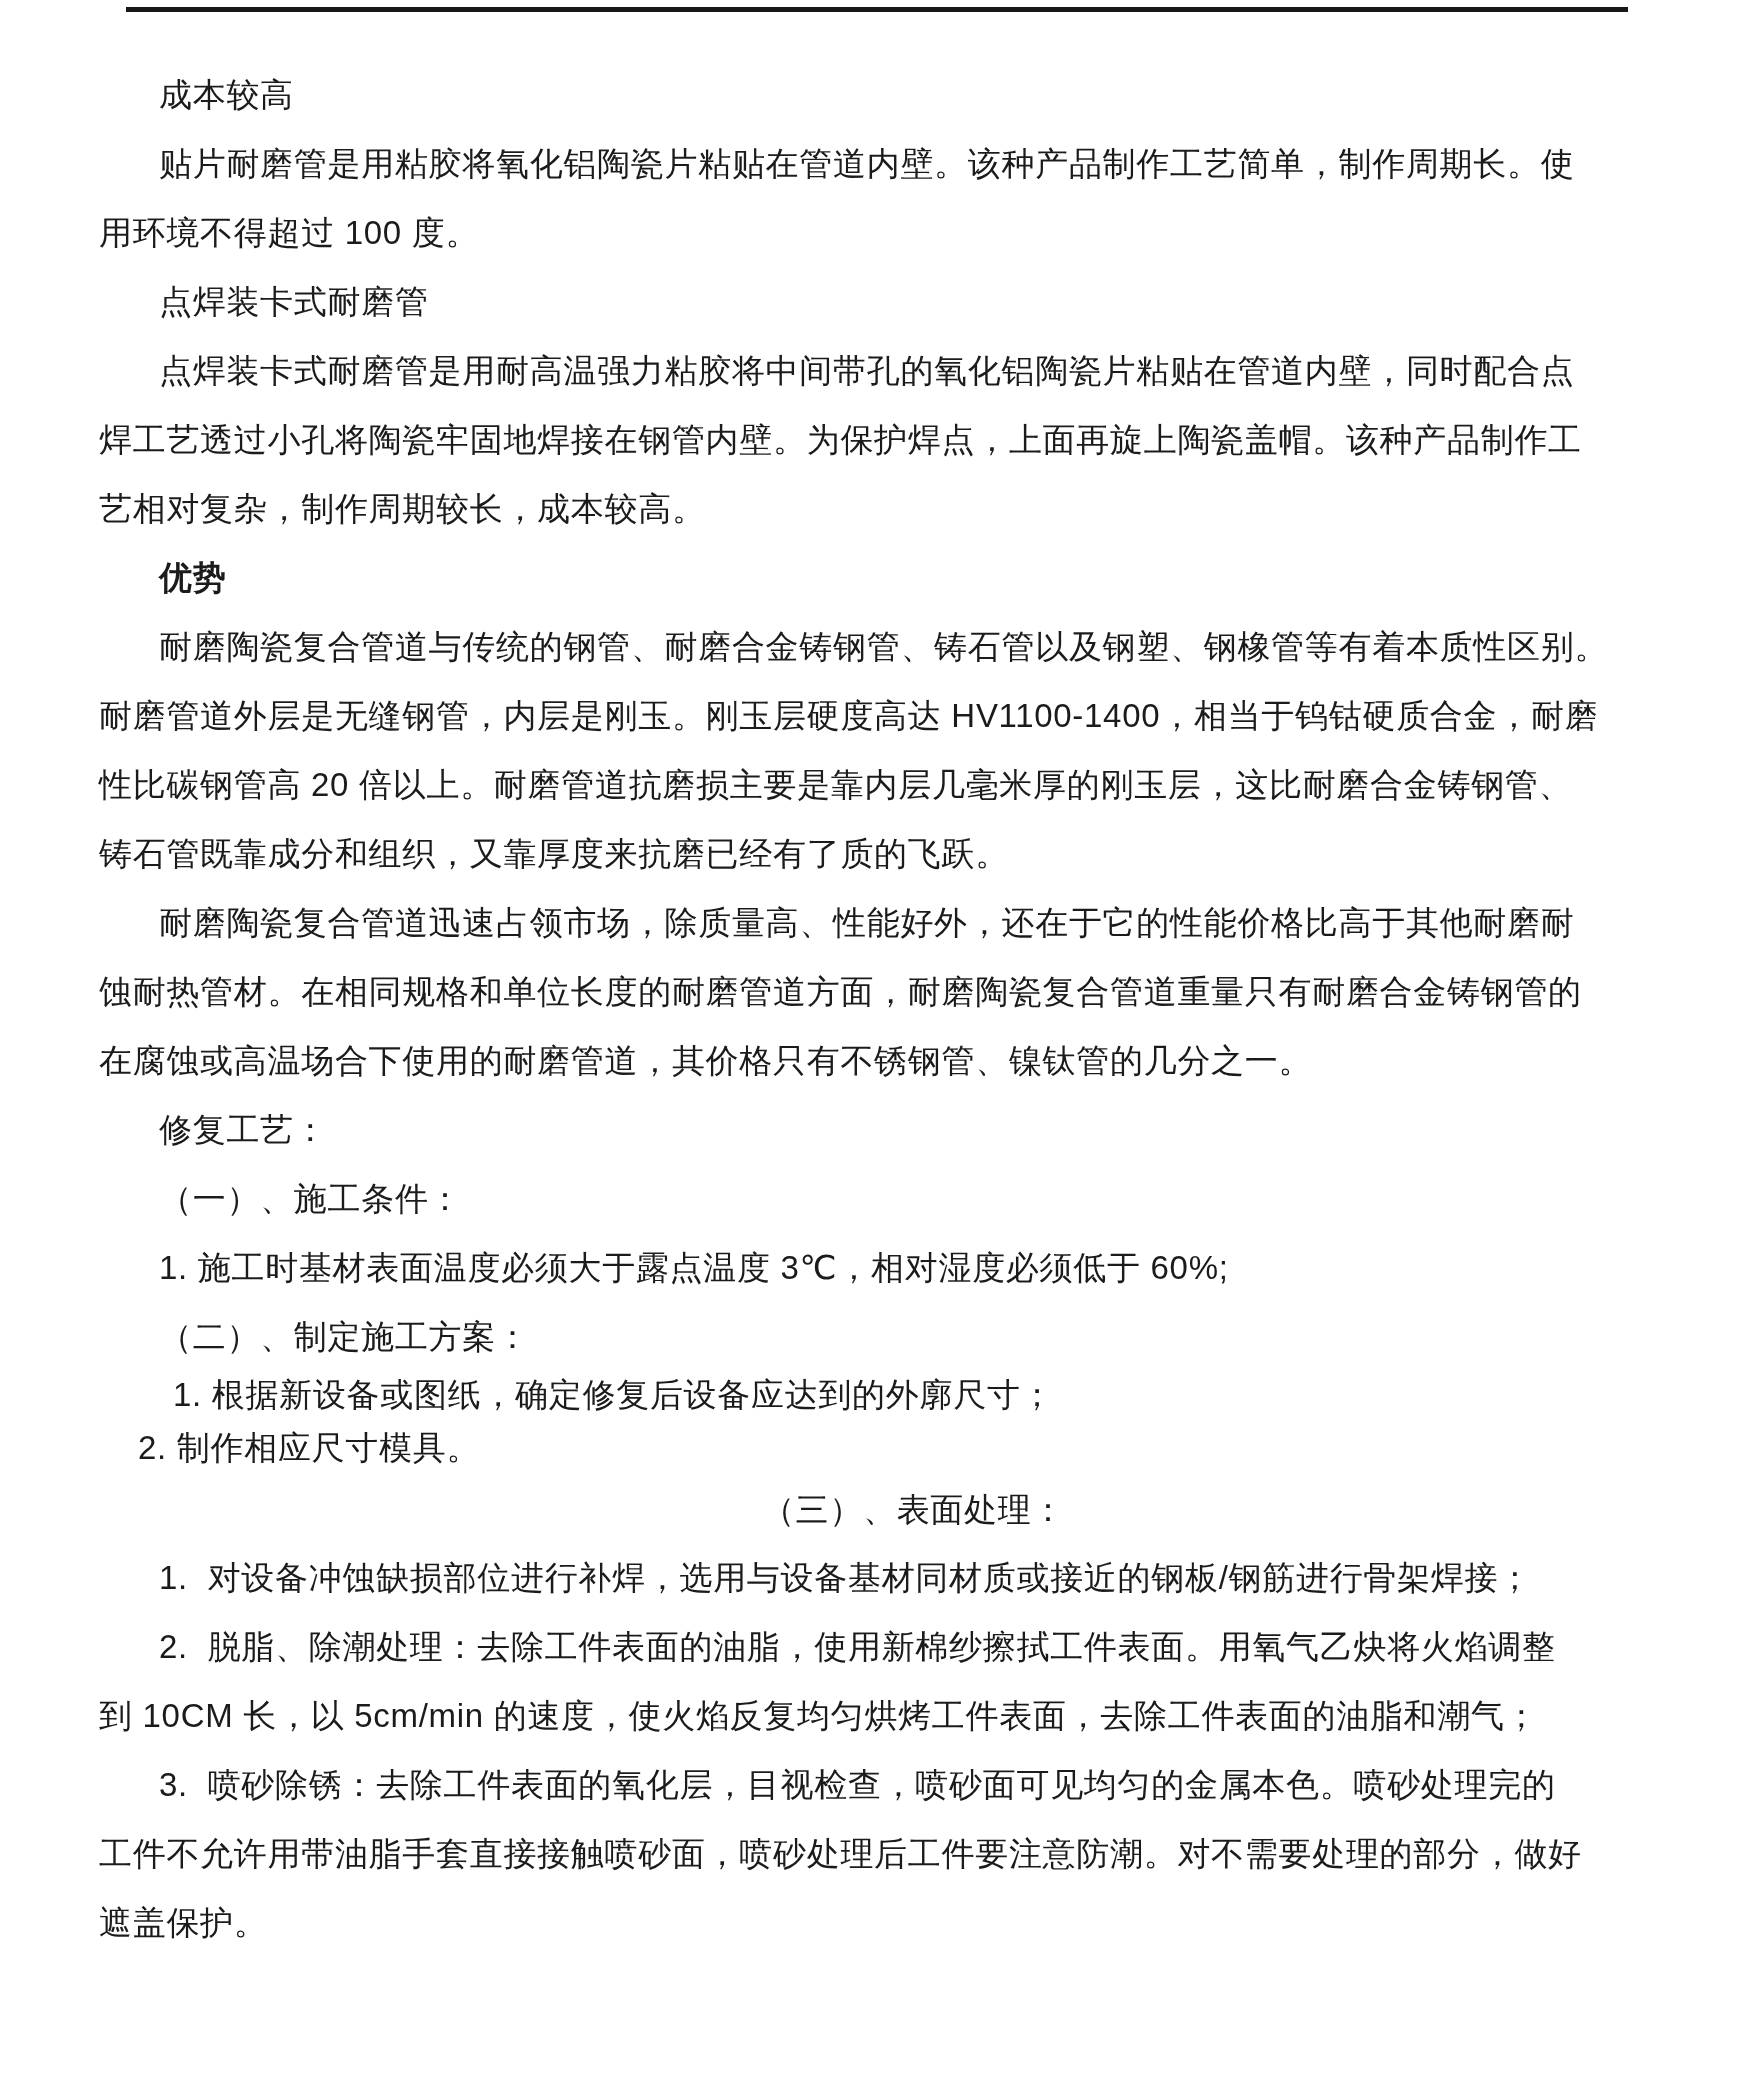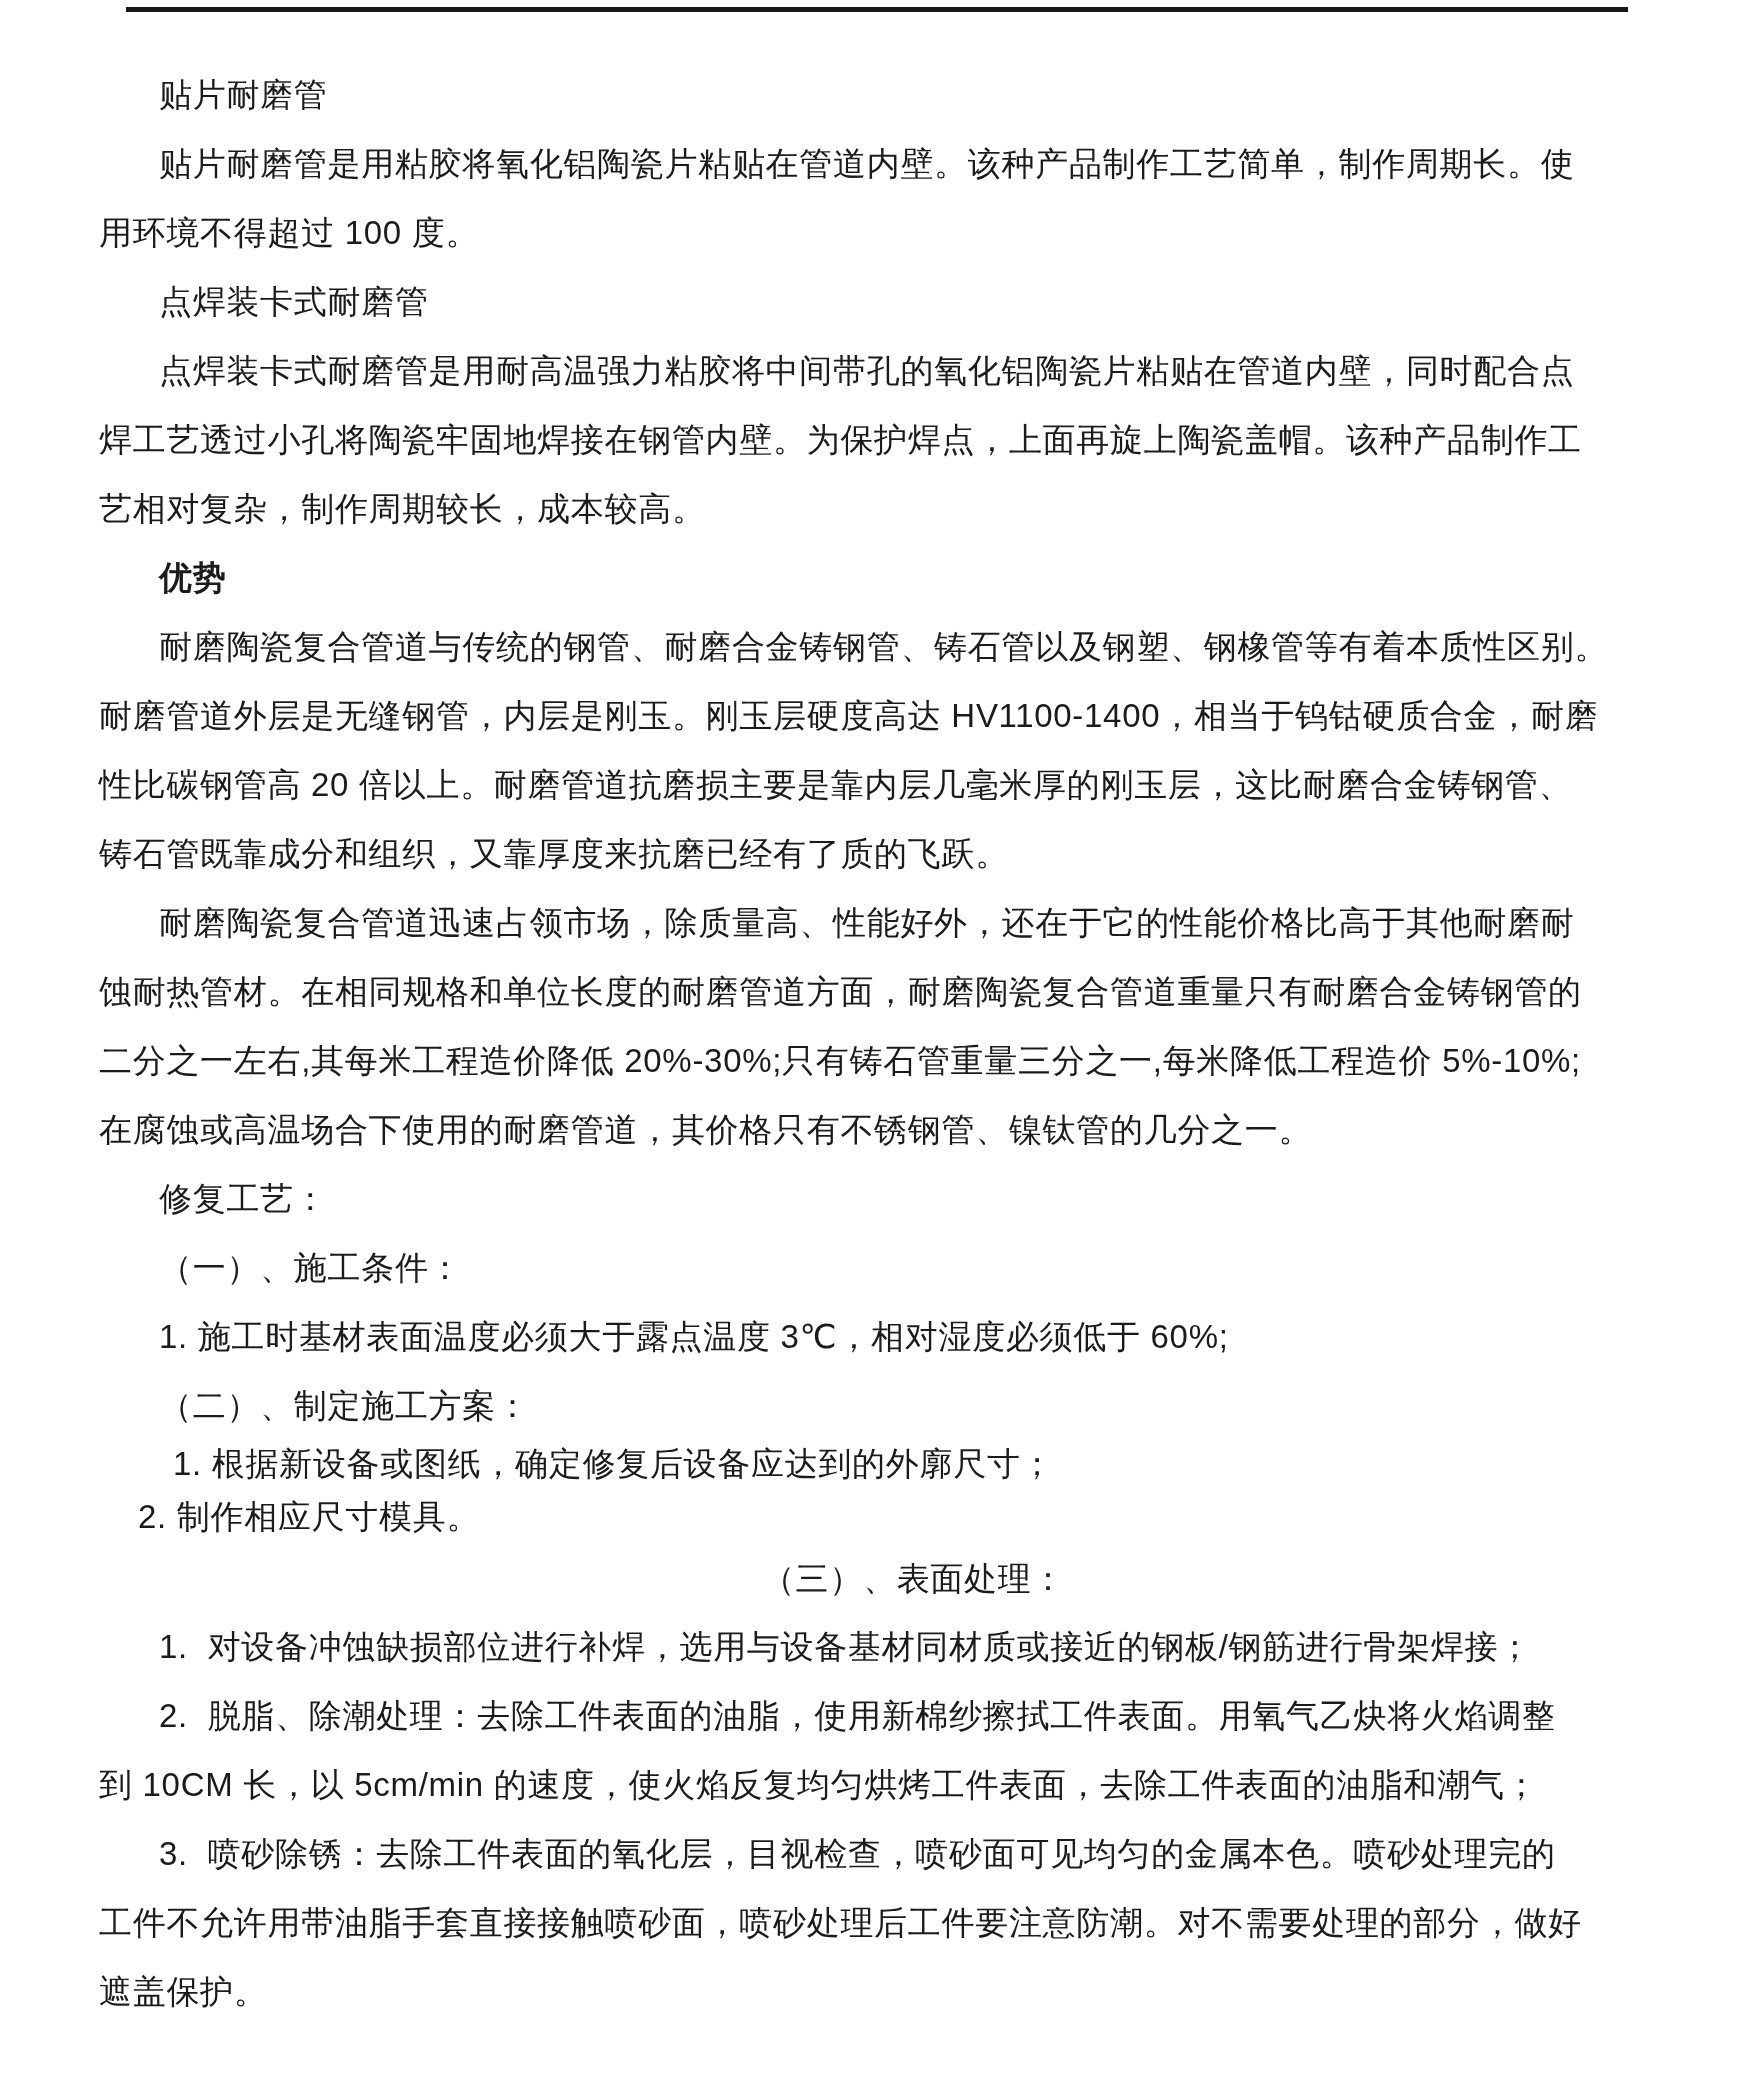--- a/index.html
+++ b/index.html
@@ -44,35 +44,34 @@
   .indent-half { padding-left: 39px; }
   .indent-none { padding-left: 0; }
   .bold { font-weight: bold; }
 </style>
 </head>
 <body>
 
 <div class="header-rule"></div>
 
 <div class="doc-body">
-    <div class="line indent-para gap-normal">贴片耐磨管</div>
+    <div class="line indent-para gap-normal">成本较高</div>
     <div class="line indent-para gap-normal">贴片耐磨管是用粘胶将氧化铝陶瓷片粘贴在管道内壁。该种产品制作工艺简单，制作周期长。使</div>
     <div class="line indent-none gap-normal">用环境不得超过 100 度。</div>
     <div class="line indent-para gap-normal">点焊装卡式耐磨管</div>
     <div class="line indent-para gap-normal">点焊装卡式耐磨管是用耐高温强力粘胶将中间带孔的氧化铝陶瓷片粘贴在管道内壁，同时配合点</div>
     <div class="line indent-none gap-normal">焊工艺透过小孔将陶瓷牢固地焊接在钢管内壁。为保护焊点，上面再旋上陶瓷盖帽。该种产品制作工</div>
     <div class="line indent-none gap-normal">艺相对复杂，制作周期较长，成本较高。</div>
     <div class="line indent-para gap-normal bold">优势</div>
     <div class="line indent-para gap-normal">耐磨陶瓷复合管道与传统的钢管、耐磨合金铸钢管、铸石管以及钢塑、钢橡管等有着本质性区别。</div>
     <div class="line indent-none gap-normal">耐磨管道外层是无缝钢管，内层是刚玉。刚玉层硬度高达 HV1100-1400，相当于钨钴硬质合金，耐磨</div>
     <div class="line indent-none gap-normal">性比碳钢管高 20 倍以上。耐磨管道抗磨损主要是靠内层几毫米厚的刚玉层，这比耐磨合金铸钢管、</div>
     <div class="line indent-none gap-normal">铸石管既靠成分和组织，又靠厚度来抗磨已经有了质的飞跃。</div>
     <div class="line indent-para gap-normal">耐磨陶瓷复合管道迅速占领市场，除质量高、性能好外，还在于它的性能价格比高于其他耐磨耐</div>
     <div class="line indent-none gap-normal">蚀耐热管材。在相同规格和单位长度的耐磨管道方面，耐磨陶瓷复合管道重量只有耐磨合金铸钢管的</div>
-    <div class="line indent-none gap-normal">二分之一左右,其每米工程造价降低 20%-30%;只有铸石管重量三分之一,每米降低工程造价 5%-10%;</div>
     <div class="line indent-none gap-normal">在腐蚀或高温场合下使用的耐磨管道，其价格只有不锈钢管、镍钛管的几分之一。</div>
     <div class="line indent-para gap-normal">修复工艺：</div>
     <div class="line indent-para gap-normal">（一）、施工条件：</div>
     <div class="line indent-para gap-normal">1. 施工时基材表面温度必须大于露点温度 3℃，相对湿度必须低于 60%;</div>
     <div class="line indent-para gap-normal">（二）、制定施工方案：</div>
     <div class="line indent-num gap-tight">1. 根据新设备或图纸，确定修复后设备应达到的外廓尺寸；</div>
     <div class="line indent-half gap-mid">2. 制作相应尺寸模具。</div>
     <div class="line indent-para gap-tail">（三）、表面处理：</div>
     <div class="line indent-para gap-normal">1.  对设备冲蚀缺损部位进行补焊，选用与设备基材同材质或接近的钢板/钢筋进行骨架焊接；</div>
     <div class="line indent-para gap-normal">2.  脱脂、除潮处理：去除工件表面的油脂，使用新棉纱擦拭工件表面。用氧气乙炔将火焰调整</div>

